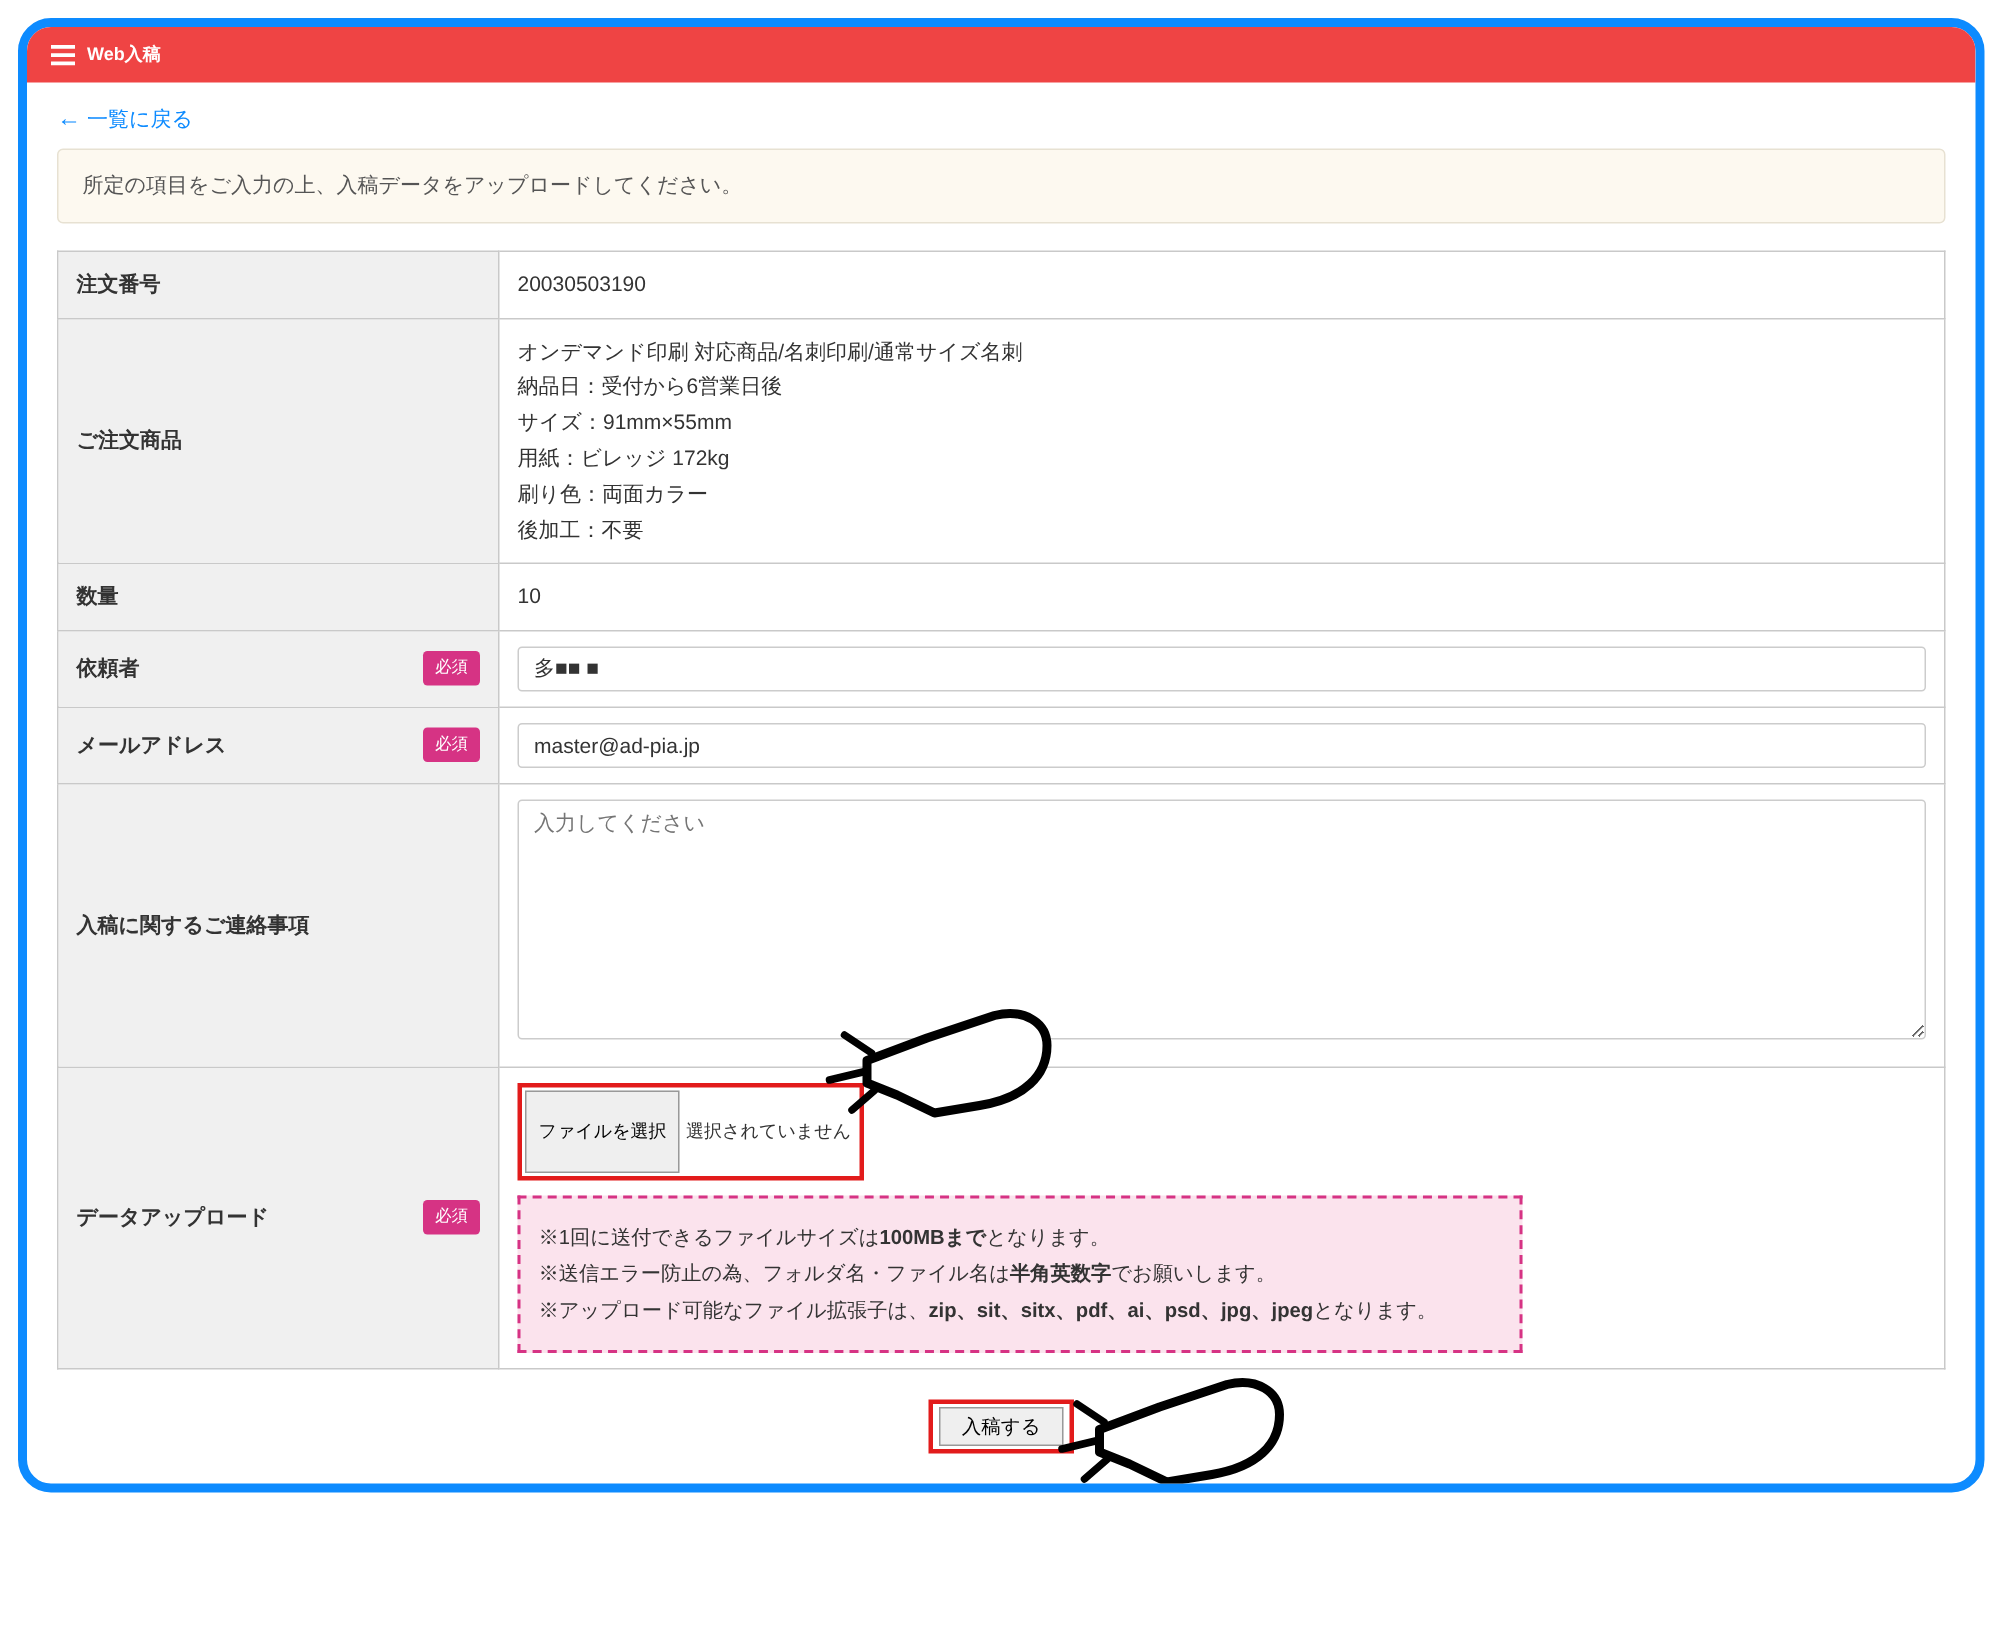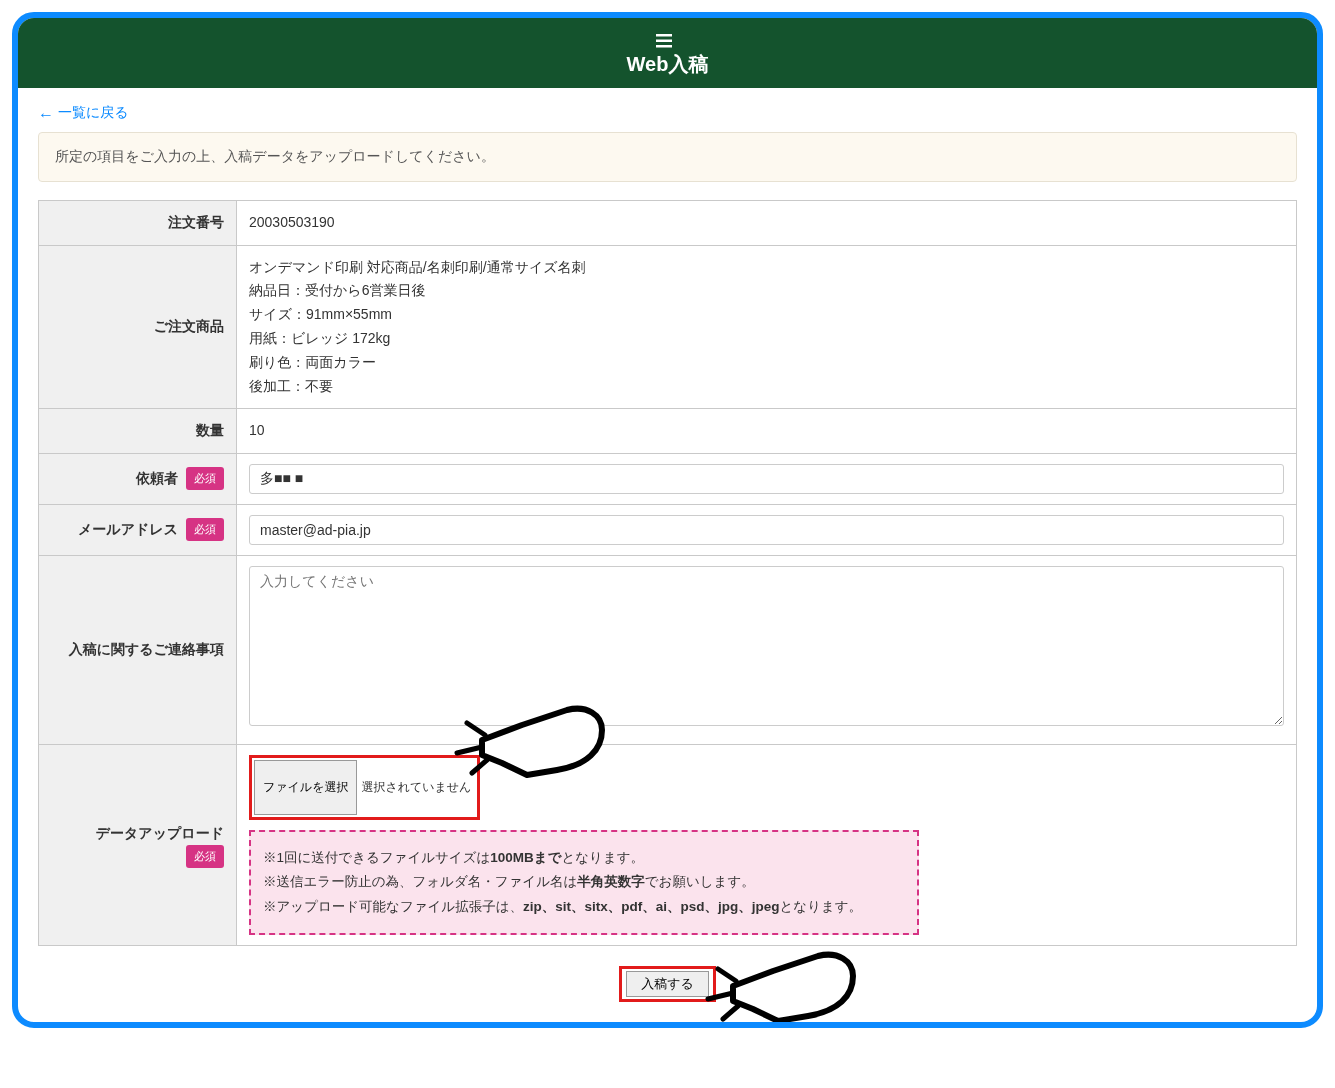--- a/index.html
+++ b/index.html
@@ -11,28 +11,27 @@
     padding: 12px;
   }
   .frame {
     border: 6px solid #0d8bff;
     border-radius: 22px;
     padding: 0;
     overflow: hidden;
     background: #fff;
   }
   .header-bar {
-    background: #14532d;
+    background: #ef4444;
     color: #fff;
     padding: 10px 16px;
     font-weight: bold;
-    font-size: 20px;
+    font-size: 12px;
     display: flex;
     align-items: center;
-    flex-direction: column;
   }
   .header-bar .menu-icon {
     display: inline-block;
     margin-right: 8px;
   }
   .menu-icon svg { vertical-align: middle; }
   .content {
     padding: 16px 20px 20px 20px;
   }
   .back-link {
@@ -61,22 +60,22 @@
   }
   table.form-table th,
   table.form-table td {
     border: 1px solid #c9c9c9;
     padding: 10px 12px;
     vertical-align: middle;
     line-height: 1.7;
   }
   table.form-table th {
     background: #f0f0f0;
-    width: 198px;
-    text-align: right;
+    width: 294px;
+    text-align: left;
     font-weight: bold;
     color: #333;
     position: relative;
   }
   .required-badge {
     float: right;
     background: #d63384;
     color: #fff;
     font-size: 11px;
     padding: 2px 8px;

